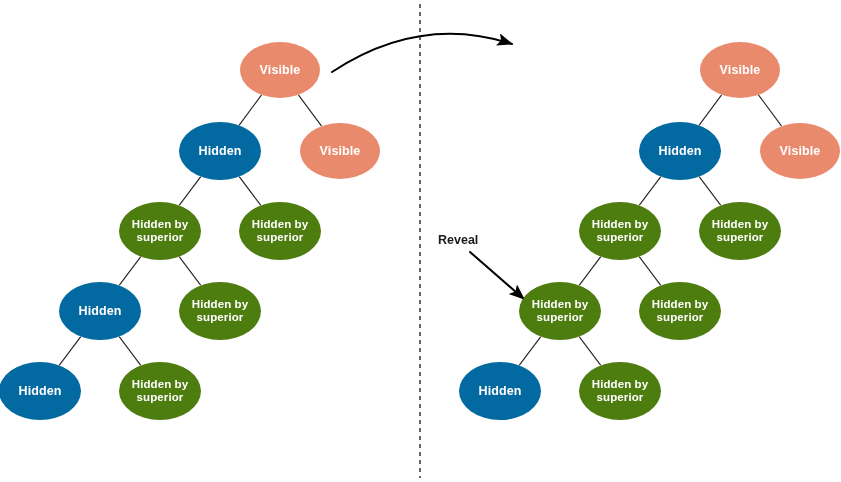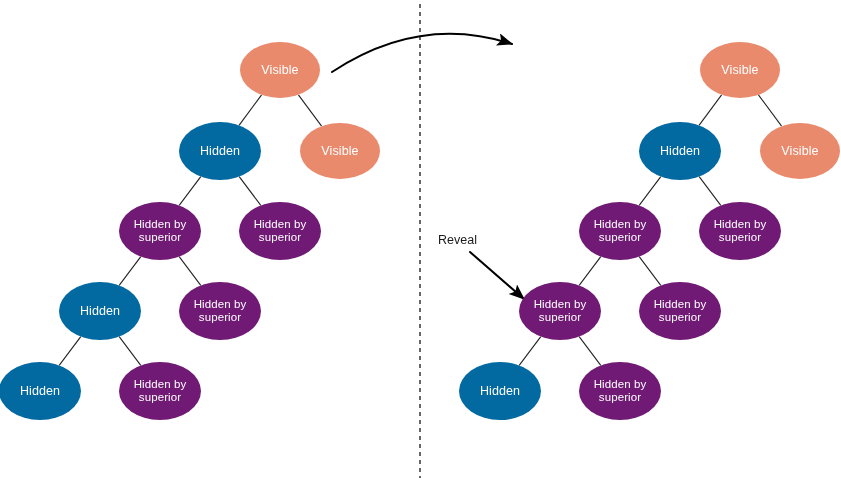--- a/index.html
+++ b/index.html
@@ -34,41 +34,41 @@
     position: absolute;
     display: flex;
     align-items: center;
     justify-content: center;
     text-align: center;
     border-radius: 50%;
     color: #ffffff;
     box-sizing: border-box;
     line-height: 1.12;
     letter-spacing: 0.1px;
-    font-weight: 400;
+    font-weight: 700;
     -webkit-font-smoothing: antialiased;
   }
   .node .label {
     display: block;
     padding: 0 4px;
     white-space: pre-line;
   }
   .node.visible   { background: #ea8a6d; }
   .node.hidden    { background: #0369a1; }
-  .node.hiddensup { background: #701a75; }
+  .node.hiddensup { background: #4d7c0f; }
 
   .node.one-line  { font-size: 12.5px; }
   .node.two-line  { font-size: 11.5px; }
 
   
   .annotation {
     position: absolute;
     color: #1a1a1a;
     font-size: 12.5px;
-    font-weight: 400;
+    font-weight: 700;
     white-space: nowrap;
   }
 </style>
 </head>
 <body>
 
 <div id="stage">
 
   <svg id="edges" viewBox="0 0 841 482" width="841" height="482" xmlns="http://www.w3.org/2000/svg">
     <defs>

